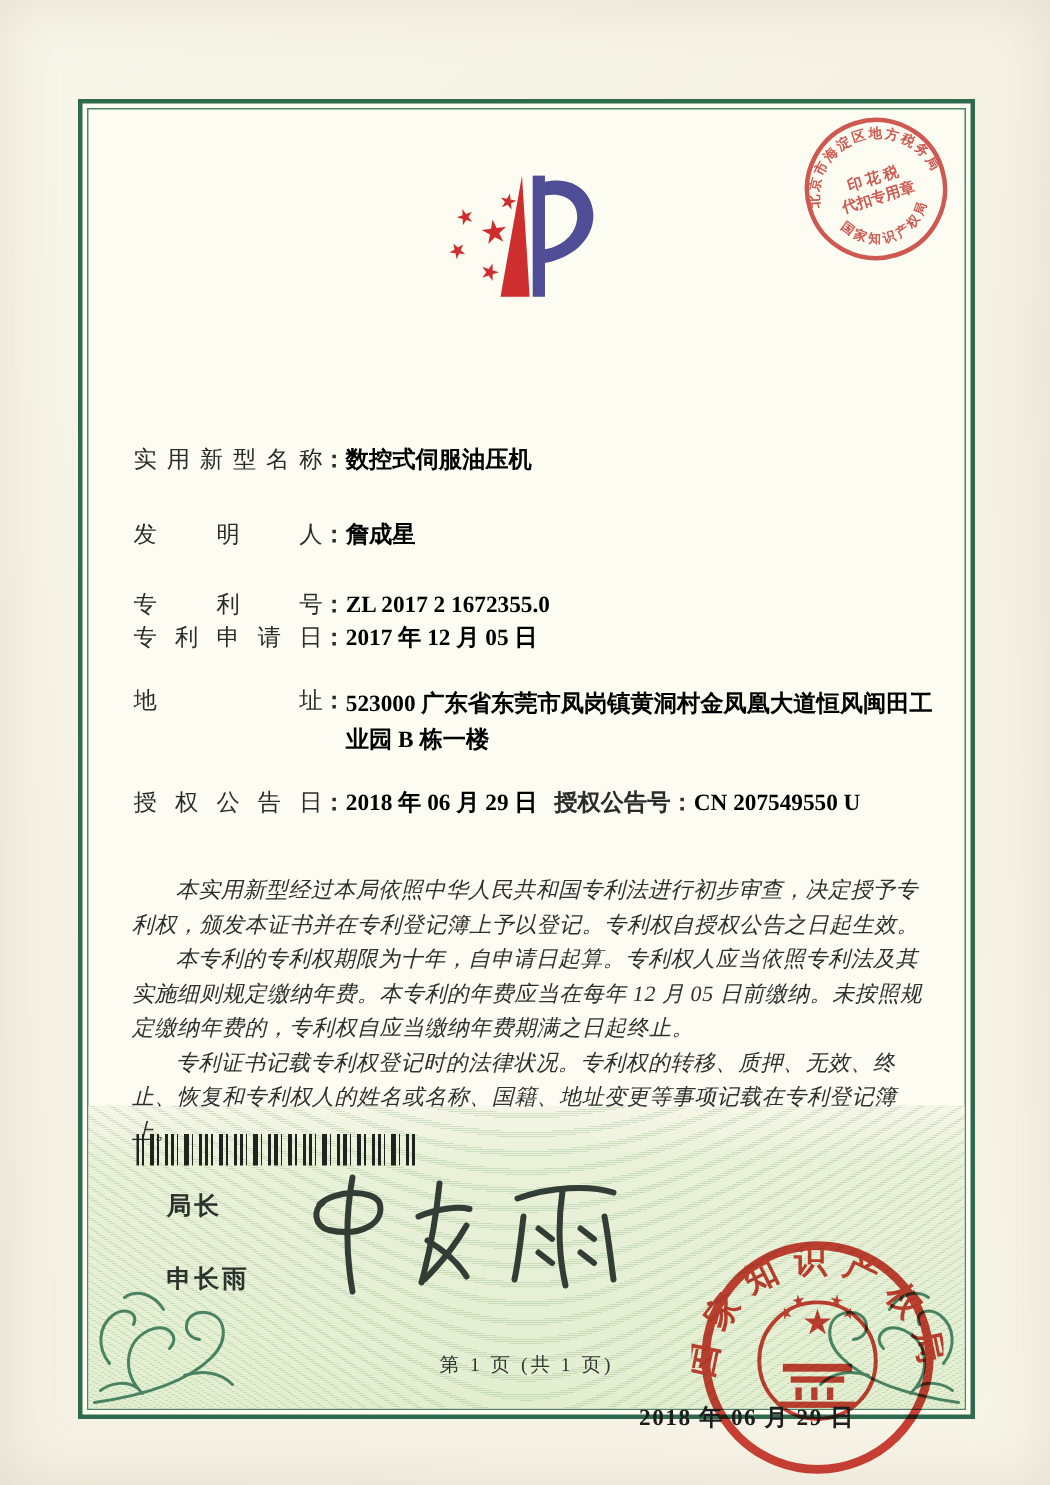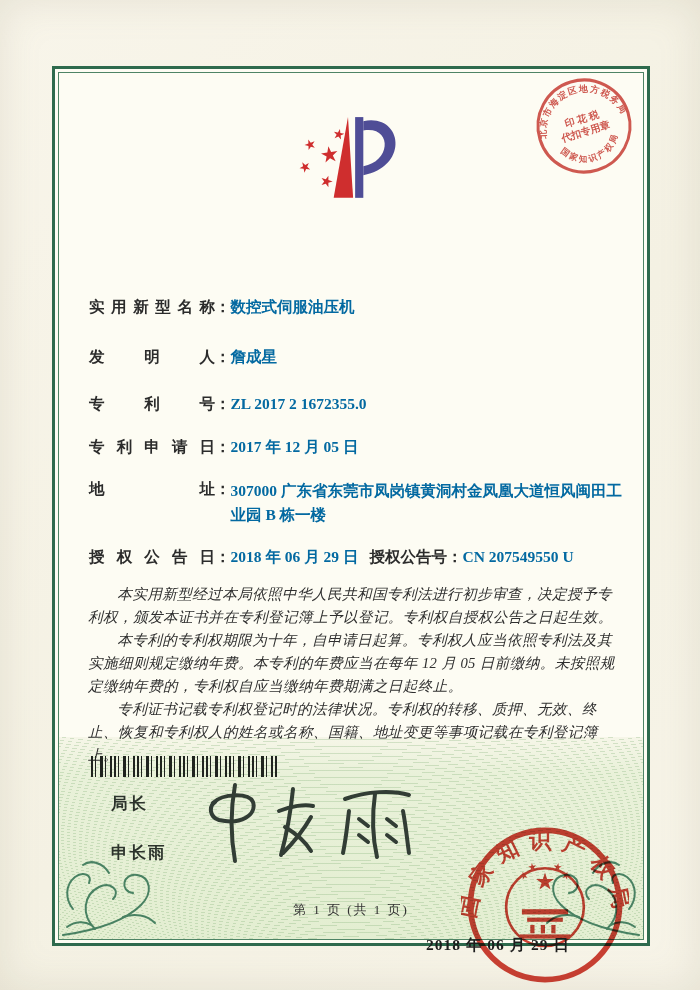--- a/index.html
+++ b/index.html
@@ -35,30 +35,30 @@
     letter-spacing:3px;color:#2f2f2f;
   }
   .logo{position:absolute;left:231px;top:44px;width:126px;height:92px;}
   .title{
     position:absolute;left:0;right:0;top:142px;text-align:center;
     font-size:36px;font-weight:700;letter-spacing:9px;color:#262626;
   }
   .fields{position:absolute;left:34px;top:228px;right:28px;font-size:15.5px;}
   .frow{margin:0;line-height:20px;white-space:nowrap;}
   .frow .flabel{
-    display:inline-block;width:126px;font-weight:700;vertical-align:top;
+    display:inline-block;width:126px;font-weight:400;vertical-align:top;
     text-align:justify;text-align-last:justify;
   }
   .frow .fcolon{font-weight:700;vertical-align:top;}
   .frow .fvalue{
-    display:inline-block;vertical-align:top;font-weight:600;color:#0369a1;
+    display:inline-block;vertical-align:top;font-weight:600;color:#000000;
     white-space:normal;
   }
   .addr .fvalue{width:392px;line-height:24px;}
-  .mb30{margin-bottom:30px}.mb27{margin-bottom:27px}.mb10{margin-bottom:23px}
+  .mb30{margin-bottom:30px}.mb27{margin-bottom:27px}.mb10{margin-bottom:2px}
   .mb22{margin-bottom:22px}.mb25{margin-bottom:25px}.mb0{margin-bottom:0}
   .grantrow .fvalue{width:139px;}
   .grantrow .flabel2{font-weight:700;}
   .body-text{
     position:absolute;left:33px;right:29px;top:514px;
     font-size:14.6px;line-height:23px;font-style:italic;color:#2f2f2f;
   }
   .body-text p{margin:0;text-indent:2em;letter-spacing:.4px;}
   .barcode{
     position:absolute;left:36px;top:687px;width:188px;height:21px;
@@ -146,21 +146,21 @@
       <div class="frow mb27">
         <span class="flabel">发明人</span><span class="fcolon">：</span><span class="fvalue">詹成星</span>
       </div>
       <div class="frow mb10">
         <span class="flabel">专利号</span><span class="fcolon">：</span><span class="fvalue">ZL 2017 2 1672355.0</span>
       </div>
       <div class="frow mb22">
         <span class="flabel">专利申请日</span><span class="fcolon">：</span><span class="fvalue">2017 年 12 月 05 日</span>
       </div>
       <div class="frow addr mb0">
-        <span class="flabel">地址</span><span class="fcolon">：</span><span class="fvalue">307000 广东省东莞市凤岗镇黄洞村金凤凰大道恒风闽田工业园 B 栋一楼</span>
+        <span class="flabel">地址</span><span class="fcolon">：</span><span class="fvalue">523000 广东省东莞市凤岗镇黄洞村金凤凰大道恒风闽田工业园 B 栋一楼</span>
       </div>
       <div class="frow grantrow" style="margin-top:20px">
         <span class="flabel">授权公告日</span><span class="fcolon">：</span><span class="fvalue">2018 年 06 月 29 日</span><span class="flabel2">授权公告号</span><span class="fcolon">：</span><span class="fvalue">CN 207549550 U</span>
       </div>
     </div>
 
     <div class="body-text">
       <p>本实用新型经过本局依照中华人民共和国专利法进行初步审查，决定授予专利权，颁发本证书并在专利登记簿上予以登记。专利权自授权公告之日起生效。</p>
       <p>本专利的专利权期限为十年，自申请日起算。专利权人应当依照专利法及其实施细则规定缴纳年费。本专利的年费应当在每年 12 月 05 日前缴纳。未按照规定缴纳年费的，专利权自应当缴纳年费期满之日起终止。</p>
       <p>专利证书记载专利权登记时的法律状况。专利权的转移、质押、无效、终止、恢复和专利权人的姓名或名称、国籍、地址变更等事项记载在专利登记簿上。</p>

